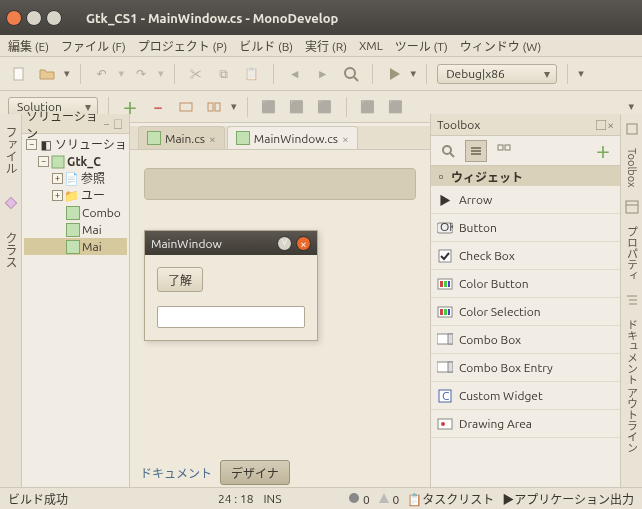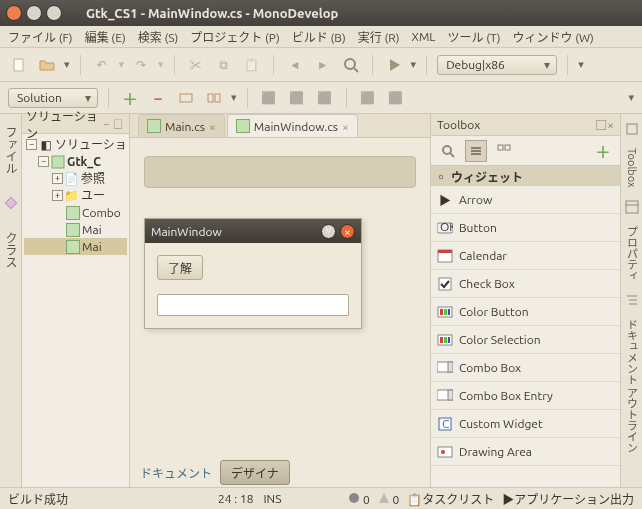--- a/index.html
+++ b/index.html
@@ -1,19 +1,19 @@
 <!DOCTYPE html>
 <html><head>
 <meta charset="utf-8">
 <style>
 * { box-sizing: border-box; margin: 0; padding: 0; font-family: "Ubuntu", "Noto Sans CJK JP", sans-serif; font-size: 12px; color: #3a362e; }
 body { background: #f2ede4; width: 642px; height: 509px; overflow: hidden; position: relative; }
 
 
-.titlebar { height: 26px; background: linear-gradient(#5a5652,#44403c); display: flex; align-items: center; padding: 0 6px; }
+.titlebar { height: 35px; background: linear-gradient(#5a5652,#44403c); display: flex; align-items: center; padding: 0 6px; }
 .titlebar .win-btn { width: 16px; height: 16px; border-radius: 8px; margin-right: 4px; display:inline-flex;align-items:center;justify-content:center;font-size:10px;}
 .win-close { background:#f07f4c;border:1px solid #333;} .win-min{background:#d8d4c8;border:1px solid #333;} .win-max{background:#d8d4c8;border:1px solid #333;}
 .titlebar .title { color:#eae6da; font-weight:bold; margin-left:20px; font-size:13px;}
 
 
 .menubar { height:22px; background:#e9e3d6; display:flex; align-items:center; padding:0 4px; gap:4px; border-bottom:1px solid #cfc8b8;}
 .menubar span { padding:2px 4px; color:#4a4638;}
 
 
 .toolbar { height:34px; background:#ece6d9; display:flex; align-items:center; padding:0 8px; gap:6px; border-bottom:1px solid #cfc8b8;}
@@ -38,29 +38,29 @@
 .solpanel{width:108px;background:#f2ede4;border-right:1px solid #cfc8b8;display:flex;flex-direction:column;align-items:center;}
 .panehdr{height:20px;background:#e6dfce;border-bottom:1px solid #cfc8b8;display:flex;align-items:center;padding:0 4px;font-size:11px;}
 .panehdr .tiny{margin-left:auto;font-size:10px;opacity:.6;padding:0 2px;}
 .tree{flex:1;overflow:hidden;padding:2px 0;line-height:17px;font-size:11px;}
 .tree .row{white-space:nowrap;display:flex;align-items:center;padding-left:2px;}
 .tree .sel{background:#d6c99e;}
 .tree .ic{width:14px;height:14px;display:inline-flex;align-items:center;justify-content:center;margin-right:2px;}
 .expander{width:11px;height:11px;border:1px solid #9a927e;display:inline-flex;align-items:center;justify-content:center;font-size:9px;line-height:1;margin-right:2px;background:#f8f4e8;}
 
 
-.editor{flex:1;display:flex;flex-direction:column;background:#efe9db;}
+.editor{flex:1;display:flex;flex-direction:column;background:#efe9db;margin-top:12px;}
 .tabs{height:24px;background:#e6dfce;display:flex;align-items:flex-end;padding-left:8px;gap:0;border-bottom:1px solid #cfc8b8;}
 .filetab{padding:4px 8px;background:#ddd5c0;border:1px solid #cfc8b8;border-bottom:none;border-radius:4px 4px 0 0;display:flex;align-items:center;gap:4px;margin-right:2px;}
 .filetab.active{background:#f2ede4;}
 .filetab .x{opacity:.5;}
 .csic{width:14px;height:14px;background:#c4e1b4;border:1px solid #7ea968;display:inline-block;}
 .designer{flex:1;padding:18px 14px 6px;position:relative;}
 .toolstrip-bg{height:32px;background:#d6cdb7;border:1px solid #c0b79f;border-radius:4px;margin-bottom:30px;}
-.form{width:218px;border:1px solid #b0a890;background:#efe9db;box-shadow:2px 2px 6px rgba(0,0,0,.15);}
+.form{width:174px;border:1px solid #b0a890;background:#efe9db;box-shadow:2px 2px 6px rgba(0,0,0,.15);}
 .form-titlebar{height:24px;background:linear-gradient(#5b564f,#3e3a34);display:flex;align-items:center;padding:0 6px;}
 .form-titlebar span{color:#eee;font-size:12px;}
 .form-titlebar .wbtns{margin-left:auto;display:flex;gap:4px;}
 .wbtn{width:15px;height:15px;border-radius:8px;display:inline-flex;align-items:center;justify-content:center;font-size:9px;}
 .wbtn.min{background:#d8d4c8;border:1px solid #2a2a2a;} .wbtn.cl{background:#e86a2f;border:1px solid #2a2a2a;color:#fff;}
 .form-body{padding:12px;}
 .form-body .btnrow{display:flex;gap:6px;margin-bottom:14px;}
 .form-body input[type=text]{width:100%;height:22px;border:1px solid #b0a890;background:#fff;border-radius:2px;padding:0 4px;}
 .bottombar{position:absolute;bottom:0;left:0;right:0;height:30px;display:flex;align-items:center;padding:0 10px;gap:8px;}
 .linkish{color:#4a6c8c;}
@@ -85,23 +85,22 @@
 <body>
 
 <div class="titlebar">
   <span class="win-btn win-close"></span>
   <span class="win-btn win-min"></span>
   <span class="win-btn win-max"></span>
   <span class="title">Gtk_CS1 - MainWindow.cs - MonoDevelop</span>
 </div>
 
 <div class="menubar">
+  <span>編集 (E)</span>
   <span>ファイル (F)</span>
-  <span>編集 (E)</span>
-  <span>検索 (S)</span>
   <span>プロジェクト (P)</span>
   <span>ビルド (B)</span>
   <span>実行 (R)</span>
   <span>XML</span>
   <span>ツール (T)</span>
   <span>ウィンドウ (W)</span>
 </div>
 
 <div class="toolbar">
   <span class="tb-btn">
@@ -314,29 +313,20 @@
           <span>Arrow</span>
         </div>
       <div class="tbx-item">
           <span class="ic">
             <svg viewBox="0 0 16 10">
               <rect x="0" y="0" width="16" height="10" rx="2" fill="#eee" stroke="#888"></rect>
               <text x="3" y="8" font-size="7" fill="#333">OK</text>
             </svg>
           </span>
           <span>Button</span>
-        </div>
-      <div class="tbx-item">
-          <span class="ic">
-            <svg viewBox="0 0 16 16">
-              <rect x="1" y="2" width="14" height="12" fill="#fff" stroke="#888"></rect>
-              <rect x="1" y="2" width="14" height="3" fill="#c44"></rect>
-            </svg>
-          </span>
-          <span>Calendar</span>
         </div>
       <div class="tbx-item">
           <span class="ic">
             <svg viewBox="0 0 16 16">
               <rect x="2" y="2" width="12" height="12" fill="#fff" stroke="#888"></rect>
               <path d="M4 8l3 3 5-6" fill="none" stroke="#333" stroke-width="2"></path>
             </svg>
           </span>
           <span>Check Box</span>
         </div>

